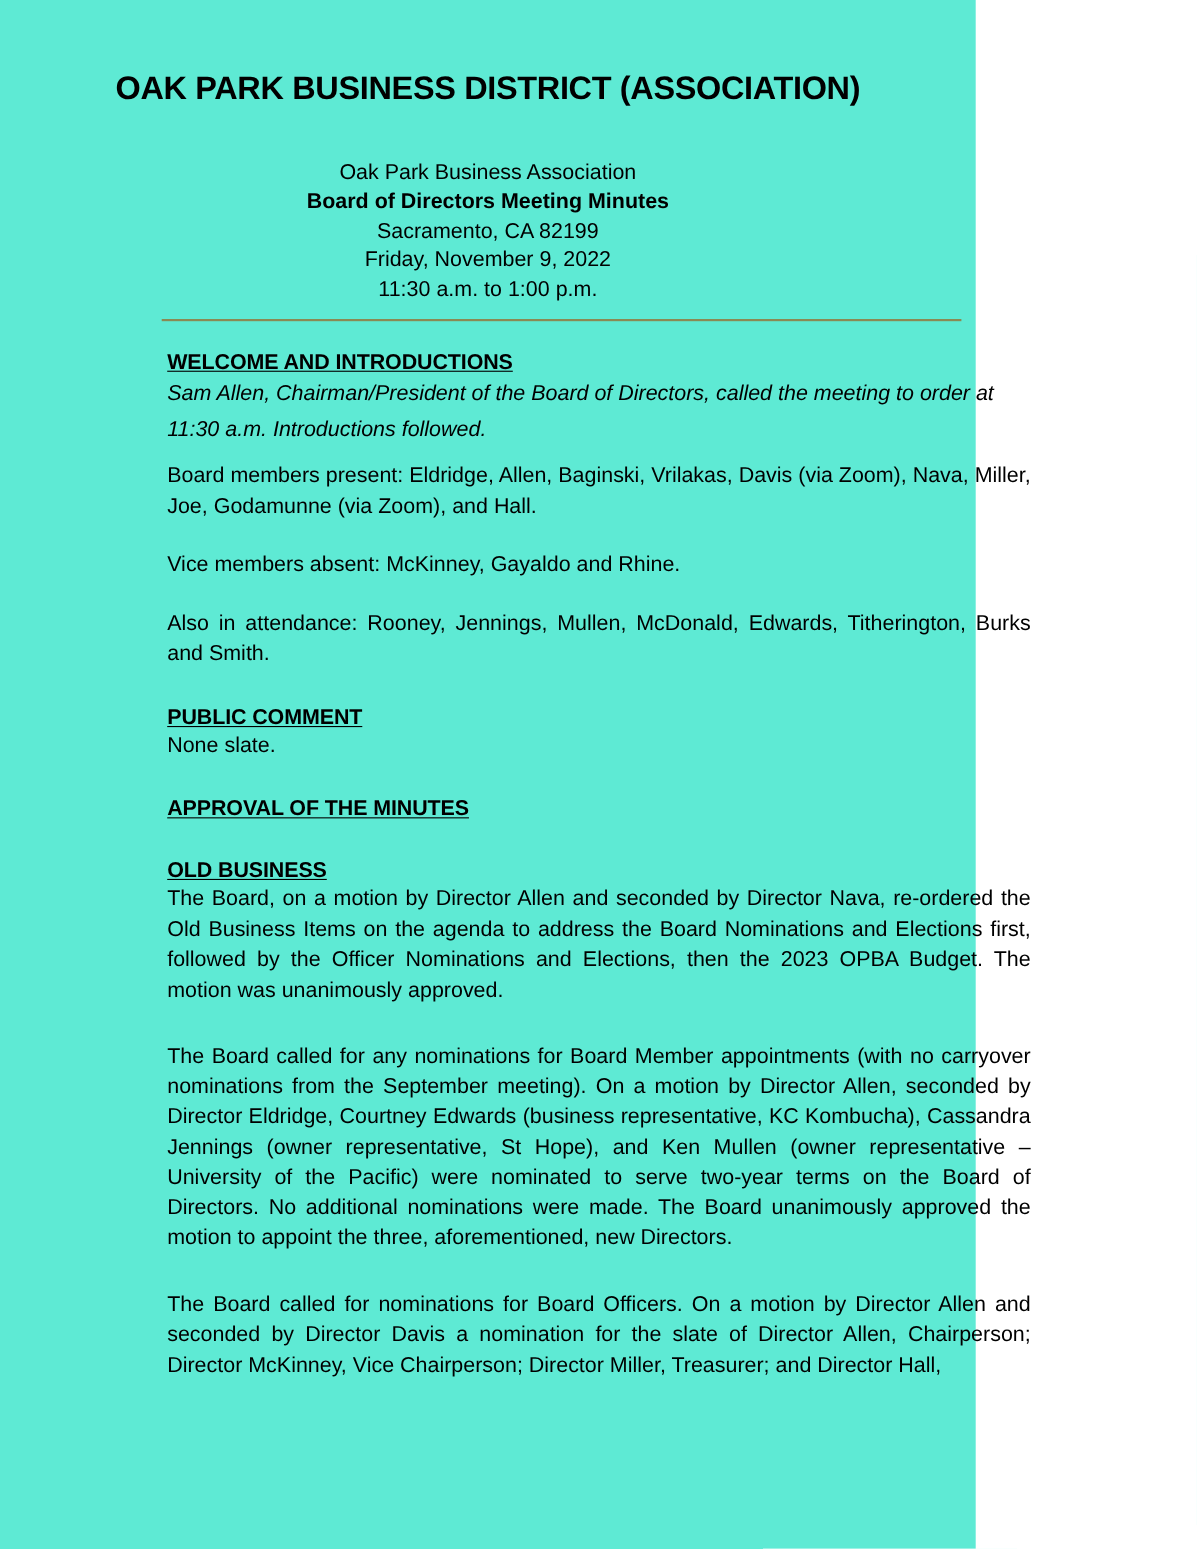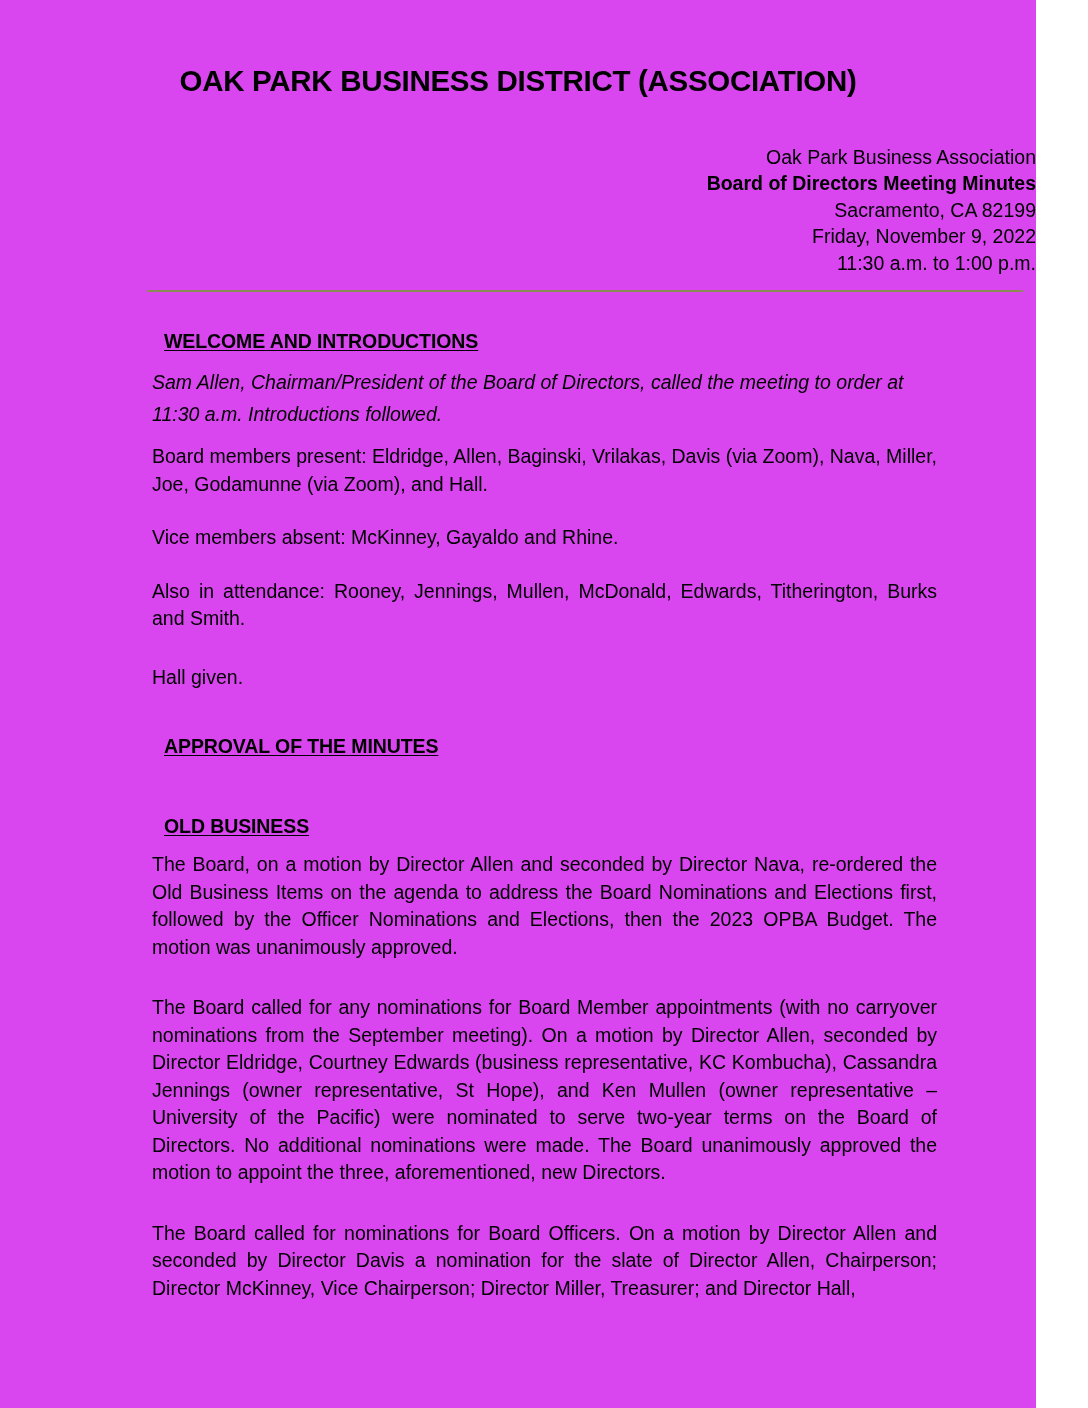--- a/index.html
+++ b/index.html
@@ -9,23 +9,23 @@
   }
   body {
     width: 1088px;
     height: 1408px;
     font-family: "Liberation Sans", sans-serif;
     color: #000000;
     overflow: hidden;
   }
   .page {
     position: relative;
-    width: 1036px;
+    width: 887px;
     height: 1408px;
-    background: #d946ef;
+    background: #5eead4;
     box-sizing: border-box;
   }
 
   
   .doc-title {
     text-align: center;
     font-size: 29.5px;
     font-weight: bold;
     letter-spacing: -0.3px;
     margin: 0;
@@ -33,21 +33,21 @@
     line-height: 1.15;
   }
 
   
   .header-block {
     text-align: center;
     margin-top: 46px;
     font-size: 19.5px;
     line-height: 26.5px;
   }
-  .header-line { margin: 0; text-align: right; }
+  .header-line { margin: 0; }
   .header-line.bold { font-weight: bold; }
 
   
   .divider-wrap {
     margin-top: 14px;
     padding-left: 147px;
     padding-right: 13px;
   }
   .divider {
     height: 0;
@@ -64,21 +64,21 @@
     width: 785px;
     padding-top: 25px;
     font-size: 19.5px;
   }
 
   h2.section-heading {
     font-size: 19.5px;
     font-weight: bold;
     text-decoration: underline;
     text-underline-offset: 2px;
-    margin: 12px;
+    margin: 0;
     letter-spacing: -0.1px;
     line-height: 25px;
   }
 
   p.para {
     margin: 0;
     line-height: 27.5px;
     text-align: left;
   }
   p.para.justify {
@@ -120,21 +120,22 @@
     <p class="para loose">Sam Allen, Chairman/President of the Board of Directors, called the meeting to order at 11:30 a.m.  Introductions followed.</p>
     <div class="gap-sm"></div>
     <p class="para">Board members present: Eldridge, Allen, Baginski, Vrilakas, Davis (via Zoom), Nava, Miller, Joe, Godamunne (via Zoom), and Hall.</p>
     <div class="gap-md"></div>
     <p class="para">Vice members absent:  McKinney, Gayaldo and Rhine.</p>
     <div class="gap-md"></div>
     <p class="para justify">Also in attendance:  Rooney, Jennings, Mullen, McDonald, Edwards, Titherington, Burks and Smith.</p>
 
     <div class="gap-lg"></div>
 
-    <p class="para">Hall given.</p>
+    <h2 class="section-heading">PUBLIC COMMENT</h2>
+    <p class="para">None slate.</p>
 
     <div class="gap-lg"></div>
 
     <h2 class="section-heading">APPROVAL OF THE MINUTES</h2>
 
     <div class="gap-lg"></div>
 
     <h2 class="section-heading">OLD BUSINESS</h2>
     <p class="para justify">The Board, on a motion by Director Allen and seconded by Director Nava, re-ordered the Old Business Items on the agenda to address the Board Nominations and Elections first, followed by the Officer Nominations and Elections, then the 2023 OPBA Budget.  The motion was unanimously approved.</p>
     <div class="gap-xl"></div>

